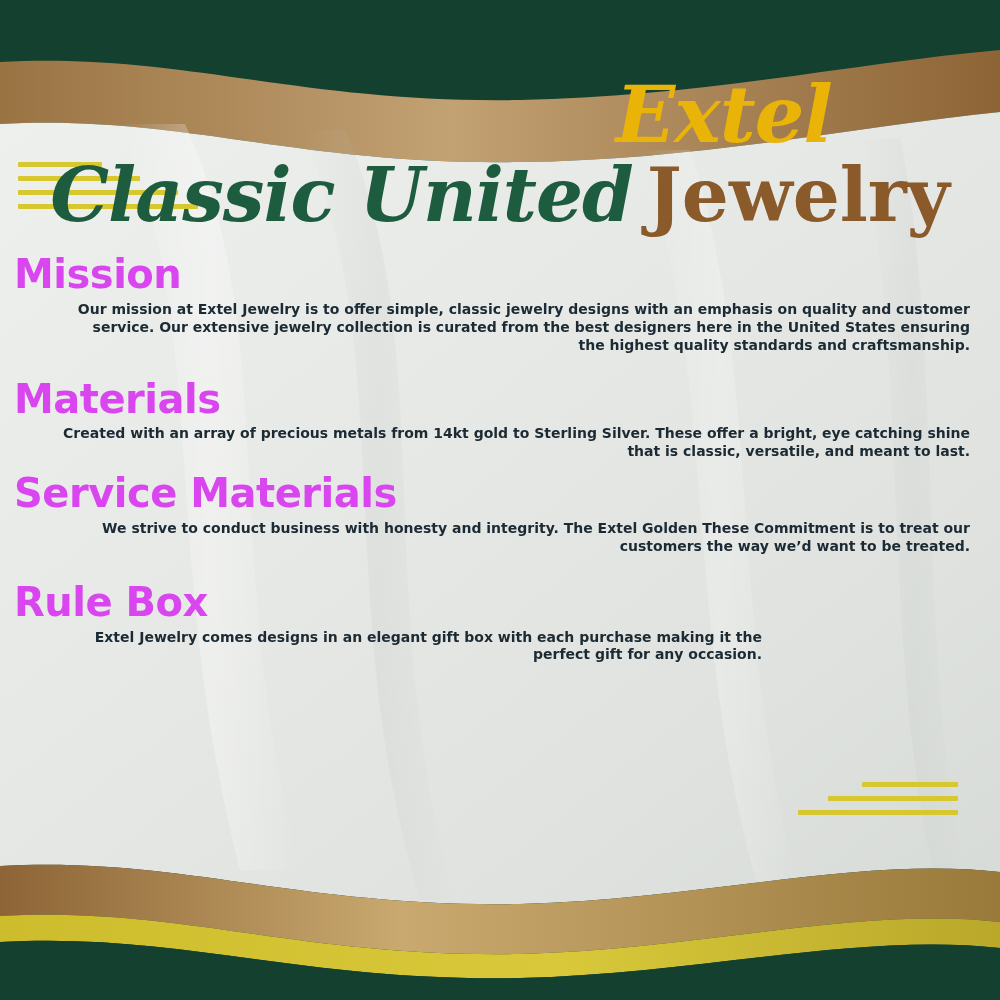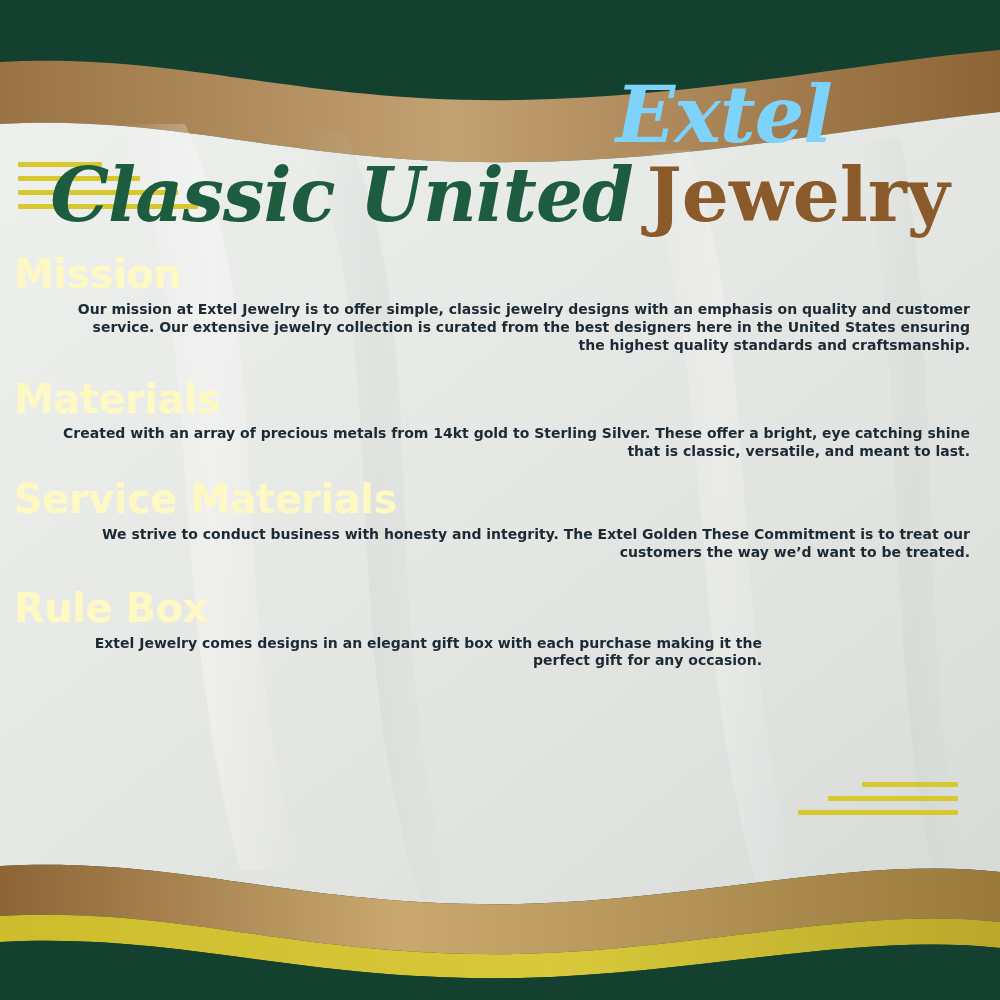--- a/index.html
+++ b/index.html
@@ -32,21 +32,21 @@
   .lines-br .ln{margin-left:auto;}
   .lines-br .ln:nth-child(1){width:96px;}
   .lines-br .ln:nth-child(2){width:130px;}
   .lines-br .ln:nth-child(3){width:160px;}
 
   
   .brand{
     position:absolute;right:168px;top:76px;
     font-family:"DejaVu Serif", serif;
     font-style:italic;font-weight:700;
-    font-size:78px;color:#7dd3fc;
+    font-size:78px;color:#eab308;
     letter-spacing:-1px;
     line-height:1;
   }
 
   
   .headline{
     position:absolute;left:0;right:0;top:152px;
     text-align:center;white-space:nowrap;
   }
   .headline .h-italic{
@@ -62,39 +62,39 @@
     margin-left:14px;
   }
 
   
   .sections{position:absolute;left:14px;right:30px;top:252px;}
   .section{margin-bottom:16px;}
   .sec-title{
     font-family:"DejaVu Sans", sans-serif;
     font-weight:700;
     font-size:40px;
-    color:#fef9c3;
+    color:#d946ef;
     letter-spacing:-0.5px;
     line-height:1.12;
     margin:0 0 4px 0;
   }
   .sec-body{
     margin:0 0 0 48px;
     font-family:"DejaVu Sans", sans-serif;
     font-weight:700;
     font-size:14px;
     line-height:1.28;
     color:#1b2a33;
     max-width:910px;
     text-align:right;
   }
   .sec-body.narrow{max-width:700px;}
 
   .s-mission{margin-bottom:22px;}
-  .s-materials{margin-bottom:16px;}
+  .s-materials{margin-bottom:10px;}
   .s-service{margin-bottom:24px;}
 </style>
 </head>
 <body>
 
 <div class="canvas">
 
   <div class="bg-dark"></div>
 
   <svg class="shapes" viewBox="0 0 1000 1000" preserveAspectRatio="none">

